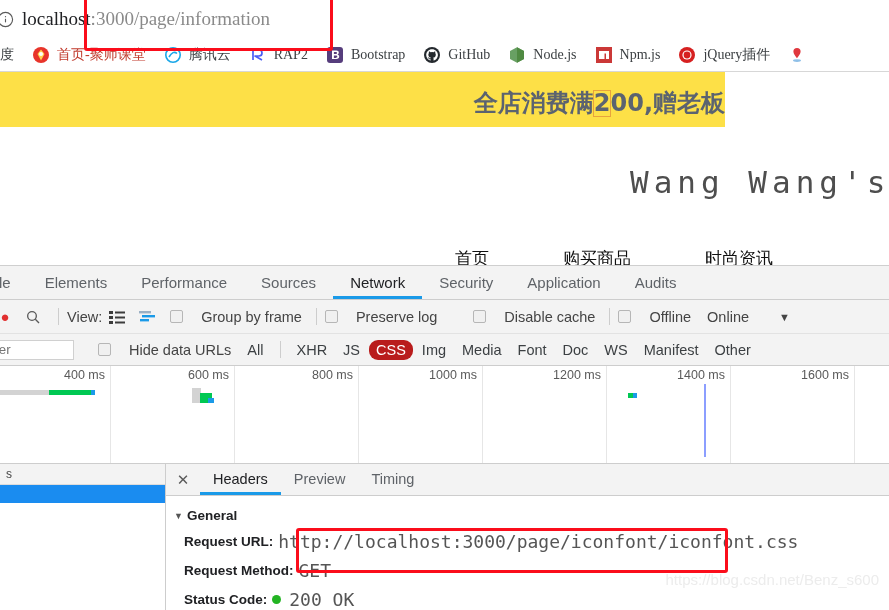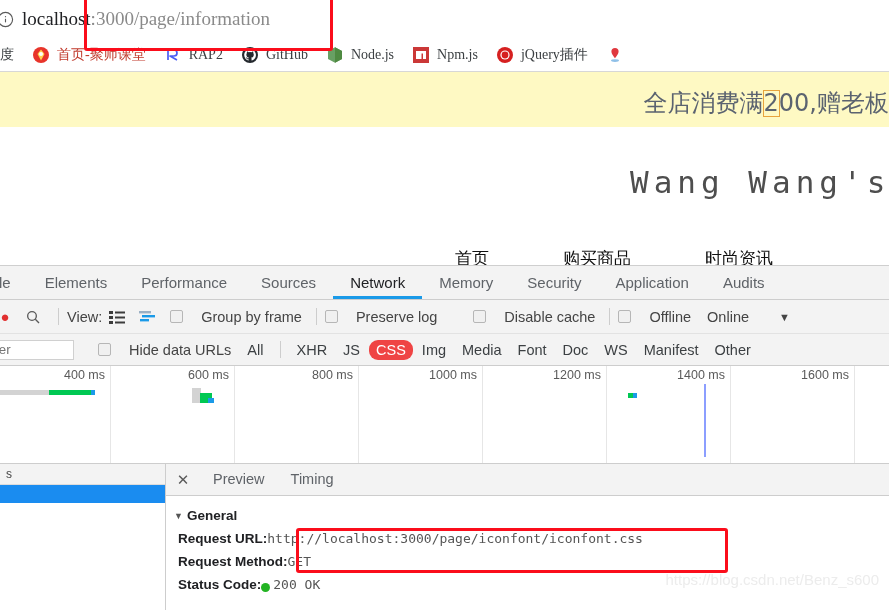--- a/index.html
+++ b/index.html
@@ -47,22 +47,23 @@
   }
   .bm-ico { width:18px; height:18px; flex:0 0 18px; display:block; }
   .bm-label{ line-height:18px; }
 
   
   .page-viewport {
     position:absolute; left:0; top:72px; width:889px; height:193px;
     background:#ffffff; overflow:hidden;
   }
   .promo-bar {
-    position:absolute; left:0; top:0; width:889px; height:55px;
-    background:#fef9c3;
+    position:absolute; left:0; top:0; width:725px; height:55px;
+    background:#fde047;
+    font-weight:bold;
   }
   .promo-text {
     position:absolute; right:0; top:15px;
     font-size:24px; color:#5b6370; white-space:nowrap;
     font-family:"DejaVu Sans", sans-serif;
     letter-spacing:0px;
   }
   .promo-hl {
     display:inline-block;
     border:1px solid #e8a33d;
@@ -128,21 +129,21 @@
     display:flex; align-items:center;
   }
   .filter-input {
     width:96px; height:20px; background:#fff; border:1px solid #d0d0d0;
     margin-left:-22px; margin-right:16px; flex:0 0 96px;
   }
   .ftype {
     font-size:14.5px; color:#3c4043; padding:2px 7px; border-radius:9px;
     white-space:nowrap; margin-right:2px;
   }
-  .ftype.sel { background:#ef4444; color:#fff; }
+  .ftype.sel { background:#b91c1c; color:#fff; }
 
   .dt-overview {
     position:relative; height:98px; background:#fff;
     border-bottom:1px solid #cdcdcd; overflow:hidden;padding-left:8px;
   }
   .ov-grid { position:absolute; inset:0; }
   .ov-col {
     position:absolute; top:0; bottom:0; width:1px; background:#e6e6e6;
   }
   .ov-lab {
@@ -180,25 +181,25 @@
   }
   .dtl-tab.sel { color:#202124; box-shadow: inset 0 -3px 0 #1a9ae8; }
 
   .gen-body { padding:12px 0 0 8px; font-size:13.5px; color:#202124; }
   .gen-head {
     font-weight:bold; font-size:13.5px; color:#202124;
     display:flex; align-items:center; gap:4px; margin-bottom:8px;
   }
   .tri { font-size:9px; color:#555; }
   .gen-row {
-    margin-left:4px; margin-bottom:8px; white-space:nowrap;
-    display:flex; align-items:flex-end; 
+    margin-left:10px; margin-bottom:8px; white-space:nowrap;
+    display:flex; align-items:center; gap:5px;
   }
   .gen-key { font-weight:bold; color:#202124; font-size:13.5px; }
-  .gen-val { color:#555; font-size:13px; font-family:"DejaVu Sans Mono", monospace; }
+  .gen-val { color:#555; font-size:18px; font-family:"DejaVu Sans Mono", monospace; }
   .status-dot {
     width:9px; height:9px; border-radius:50%; background:#23b423;
     display:inline-block; margin-right:3px;
   }
 
   
   .redbox {
     position:absolute; border:3px solid #fb0d1b; border-radius:3px;
     pointer-events:none;
   }
@@ -230,28 +231,42 @@
 
   <div class="bm">
     <svg class="bm-ico" viewBox="0 0 18 18">
       <rect x="1" y="1" width="16" height="16" rx="8" fill="#e8342a"></rect>
       <path d="M9 3.5 L12.5 8 L9 14.5 L5.5 8 Z" fill="#ffd34d"></path>
       <circle cx="9" cy="8" r="2" fill="#fff"></circle>
     </svg>
     <span class="bm-label" style="color:#c0392b;">首页-聚师课堂</span>
   </div>
 
+  <div class="bm">
+    <svg class="bm-ico" viewBox="0 0 18 18">
+      <circle cx="9" cy="9" r="7.2" fill="none" stroke="#1aa7e8" stroke-width="1.6"></circle>
+      <path d="M5 11 Q9 4 13 7.5" fill="none" stroke="#1aa7e8" stroke-width="1.6"></path>
+    </svg>
+    <span class="bm-label">腾讯云</span>
+  </div>
 
   <div class="bm">
     <svg class="bm-ico" viewBox="0 0 18 18">
       <path d="M4 14 L4 4 L10 4 Q13 4 13 7 Q13 10 10 10 L6 10 L13 14" fill="none" stroke="#4a5cf5" stroke-width="1.7" stroke-linejoin="round"></path>
     </svg>
     <span class="bm-label">RAP2</span>
   </div>
 
+  <div class="bm">
+    <svg class="bm-ico" viewBox="0 0 18 18">
+      <rect x="1" y="1" width="16" height="16" rx="3" fill="#563d7c"></rect>
+      <path d="M6 4.5h4.3c1.6 0 2.5.8 2.5 2 0 1-.6 1.7-1.5 1.9v.1c1.2.1 1.9.9 1.9 2.1 0 1.5-1 2.4-2.8 2.4H6z M7.9 6v2.1h1.7c.9 0 1.4-.4 1.4-1.1S10.5 6 9.7 6z M7.9 9.5v2.4h1.9c1 0 1.5-.4 1.5-1.2s-.5-1.2-1.6-1.2z" fill="#fff"></path>
+    </svg>
+    <span class="bm-label">Bootstrap</span>
+  </div>
 
   <div class="bm">
     <svg class="bm-ico" viewBox="0 0 18 18">
       <circle cx="9" cy="9" r="8" fill="#24292e"></circle>
       <path d="M9 3.2c-3.2 0-5.8 2.6-5.8 5.8 0 2.6 1.7 4.8 4 5.5.3.06.4-.13.4-.28v-1c-1.6.35-2-.78-2-.78-.27-.68-.66-.86-.66-.86-.54-.37.04-.36.04-.36.6.04.9.61.9.61.53.9 1.4.64 1.74.49.05-.38.2-.64.37-.79-1.28-.15-2.63-.64-2.63-2.86 0-.63.23-1.15.6-1.55-.06-.15-.26-.74.06-1.55 0 0 .49-.16 1.6.59a5.5 5.5 0 0 1 2.92 0c1.11-.75 1.6-.59 1.6-.59.32.81.12 1.4.06 1.55.37.4.6.92.6 1.55 0 2.22-1.36 2.71-2.65 2.85.21.18.4.54.4 1.09v1.61c0 .15.1.34.4.28 2.31-.77 3.98-2.95 3.98-5.5 0-3.2-2.6-5.8-5.8-5.8z" fill="#fff"></path>
     </svg>
     <span class="bm-label">GitHub</span>
   </div>
 
   <div class="bm">
@@ -302,21 +317,20 @@
 </div>
 
 <div class="devtools">
 
   <div class="dt-tabs">
     <div class="dt-tab">le</div>
     <div class="dt-tab">Elements</div>
     <div class="dt-tab">Performance</div>
     <div class="dt-tab">Sources</div>
     <div class="dt-tab sel">Network</div>
-    <div class="dt-tab">Memory</div>
     <div class="dt-tab">Security</div>
     <div class="dt-tab">Application</div>
     <div class="dt-tab">Audits</div>
   </div>
 
   <div class="dt-toolbar">
     <span class="tb-rec">●</span>
     <span class="tb-ico">
       <svg width="16" height="16" viewBox="0 0 24 24" fill="none" stroke="currentColor" stroke-width="2">
         <circle cx="10.5" cy="10.5" r="6.5"></circle>
@@ -426,20 +440,21 @@
         <span>s</span>
       </div>
       <div class="req-row sel">
         <span></span>
       </div>
     </div>
 
     <div class="detail-pane">
       <div class="detail-tabs">
         <span class="dtl-close">✕</span>
+        <div class="dtl-tab sel">Headers</div>
         <div class="dtl-tab">Preview</div>
         <div class="dtl-tab">Timing</div>
       </div>
 
       <div class="gen-body">
         <div class="gen-head">
           <span class="tri">▼</span>
           <span>General</span>
         </div>
         <div class="gen-row">

